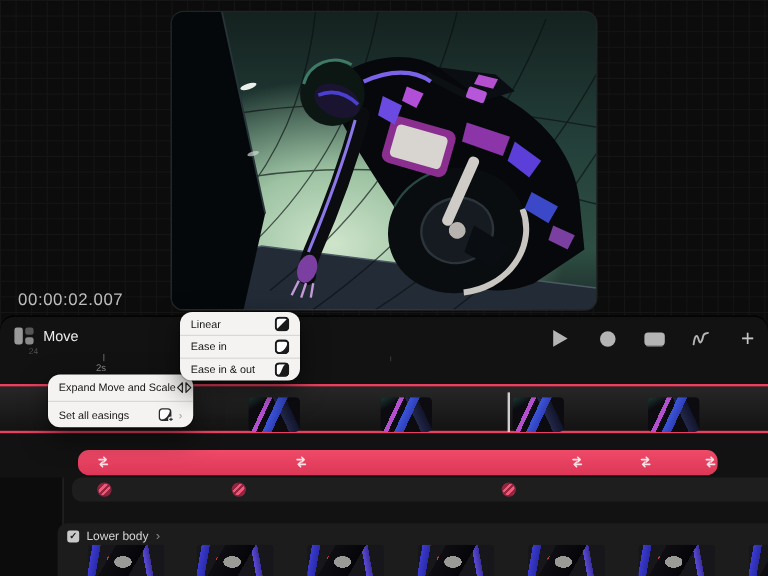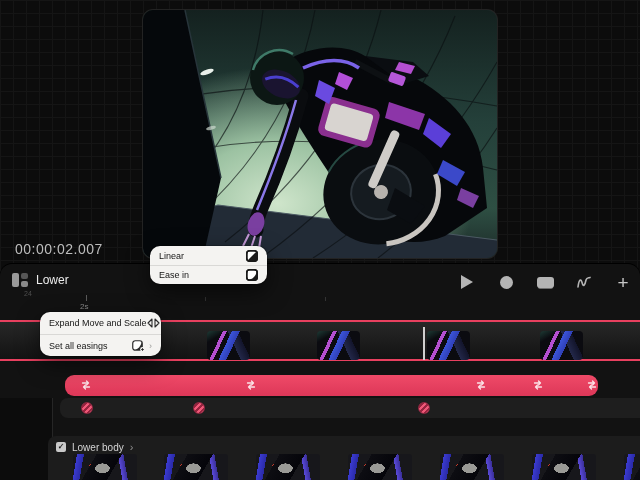--- a/index.html
+++ b/index.html
@@ -96,21 +96,21 @@
     box-shadow:0 8px 22px rgba(0,0,0,.55), 0 0 0 1px rgba(0,0,0,.18); overflow:hidden; z-index:20; }
   .menu-row { display:flex; align-items:center; justify-content:space-between;
     padding:0 9px; font-size:9px; color:#161616; border-top:1px solid #d9d8d6; }
   .menu-row:first-child { border-top:none; }
   .menu-row.sep-thick { border-top:4px solid #dddcda; }
   .menu-row .lbl { white-space:nowrap; }
   .menu-row .trail { display:flex; align-items:center; gap:4px; }
   .menu-row.destructive { color:#e8395c; }
   .context-menu { left:40px; top:312px; width:121px; }
   .context-menu .menu-row { height:22px; }
-  .easing-menu { left:150px; top:246px; width:117px; }
+  .easing-menu { left:150px; top:260px; width:100px; }
   .easing-menu .menu-row { height:19px; }
   .submenu-chevron { font-size:9px; color:#9a9a98; }
 </style>
 </head>
 <body>
 
 <div id="stage">
 
   <div class="workspace">
     <div class="canvas-frame">
@@ -197,21 +197,21 @@
     <div class="timestamp">00:00:02.007</div>
   </div>
 
   <div class="timeline">
     <div class="tl-header">
       <div class="trackgroup-icon">
         <i class="a"></i>
           <i class="b"></i>
           <i class="c"></i>
       </div>
-      <div class="track-title">Lower</div>
+      <div class="track-title">Move</div>
       <div class="tl-toolbar" id="toolbar">
           <div class="tb-btn">
             <div class="play-icon"></div>
           </div>
           <div class="tb-btn">
             <div class="record-icon"></div>
           </div>
           <div class="tb-btn">
             <div class="scenes-icon"></div>
           </div>
@@ -332,15 +332,25 @@
       <div class="menu-row">
         <span class="lbl">Ease in</span>
         <span class="trail">
           <svg width="12" height="12" viewBox="0 0 12 12">
             <rect x="0.75" y="0.75" width="10.5" height="10.5" rx="3" fill="#fff" stroke="#1a1a1a" stroke-width="1.5"></rect>
             <path d="M1,11 C6,11 10,8 11,1 L11,11 Z" fill="#1a1a1a"></path>
             <rect x="0.75" y="0.75" width="10.5" height="10.5" rx="3" fill="none" stroke="#1a1a1a" stroke-width="1.5"></rect>
           </svg>
         </span>
       </div>
+      <div class="menu-row">
+        <span class="lbl">Ease in &amp; out</span>
+        <span class="trail">
+          <svg width="12" height="12" viewBox="0 0 12 12">
+            <rect x="0.75" y="0.75" width="10.5" height="10.5" rx="3" fill="#fff" stroke="#1a1a1a" stroke-width="1.5"></rect>
+            <path d="M1,11 C7,11 5,1 11,1 L11,11 Z" fill="#1a1a1a"></path>
+            <rect x="0.75" y="0.75" width="10.5" height="10.5" rx="3" fill="none" stroke="#1a1a1a" stroke-width="1.5"></rect>
+          </svg>
+        </span>
+      </div>
     </div>
 
 </div>
 
 </body></html>

